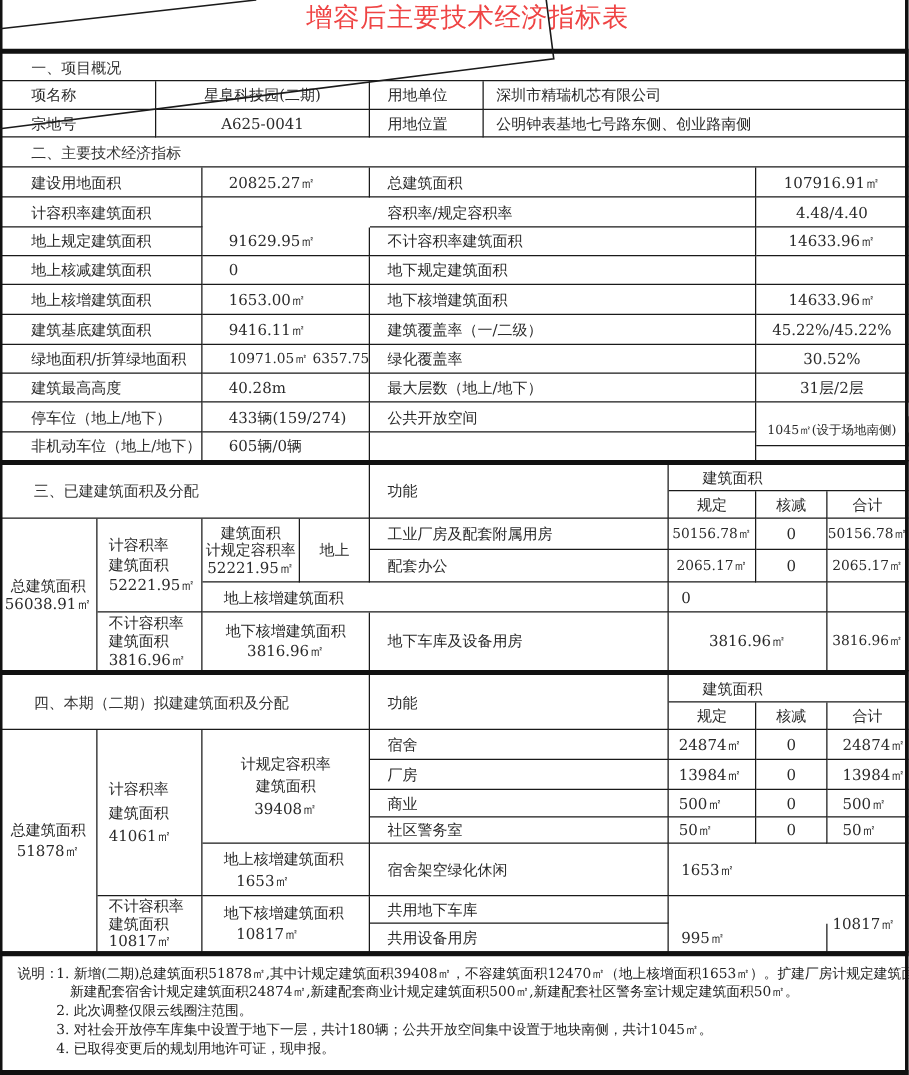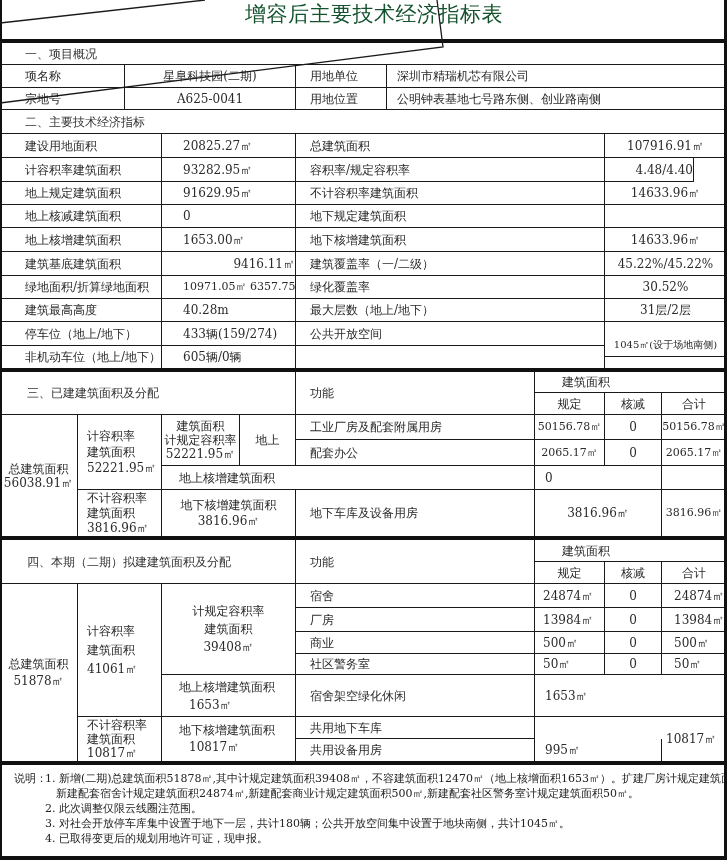--- a/index.html
+++ b/index.html
@@ -13,21 +13,21 @@
   .l { justify-content: flex-start; }
   .ctr { justify-content: center; text-align: center; }
   .col { flex-direction: column; justify-content: center; }
   .col.lft { align-items: flex-start; }
   .col.mid { align-items: center; }
   .col span { display: block; }
   .thick { position: absolute; left: 0; width: 727px; height: 4px; background: #111; }
   .frame-l { position: absolute; left: 0; top: 0; width: 2px; height: 860px; background: #111; }
   .frame-r { position: absolute; left: 724px; top: 0; width: 3px; height: 860px; background: #111; }
   .title-cell { border-bottom: none; border-right: none; }
-  .title-text { position: absolute; left: 245px; top: 7px; font-size: 21px; letter-spacing: 0.5px; color: #14532d; }
+  .title-text { position: absolute; left: 245px; top: 7px; font-size: 21px; letter-spacing: 0.5px; color: #ef4444; }
   .head { font-size: 12px; color: #333; }
   .notes { position: absolute; left: 0; top: 765px; width: 727px; height: 92px; box-sizing: border-box;
            font-size: 11px; line-height: 15px; color: #222; }
   .notes .lbl { position: absolute; left: 14px; top: 6px; }
   .notes .ln { position: absolute; white-space: nowrap; }
   .bottom { position: absolute; left: 0; top: 856px; width: 727px; height: 4px; background: #111; }
   svg.marks { position: absolute; left: 0; top: 0; pointer-events: none; }
 </style>
 </head>
 <body>
@@ -82,27 +82,24 @@
   <div class="c l" style="left:296px;top:134px;width:309px;height:24px;padding-left:14px;">
       <span>总建筑面积</span>
     </div>
   <div class="c ctr" style="left:605px;top:134px;width:122px;height:24px;">
       <span>107916.91㎡</span>
     </div>
 
   <div class="c l" style="left:0;top:158px;width:162px;height:24px;padding-left:25px;">
       <span>计容积率建筑面积</span>
     </div>
-  <div class="c l" style="left:162px;top:158px;width:134px;height:24px;padding-left:21px;">
-      <span>93282.95㎡</span>
-    </div>
   <div class="c l" style="left:296px;top:158px;width:309px;height:24px;padding-left:14px;text-align:center;">
       <span>容积率/规定容积率</span>
     </div>
-  <div class="c ctr" style="left:572px;top:158px;width:122px;height:24px;justify-content:flex-end;">
+  <div class="c ctr" style="left:605px;top:158px;width:122px;height:24px;">
       <span>4.48/4.40</span>
     </div>
 
   <div class="c l" style="left:0;top:182px;width:162px;height:23px;padding-left:25px;">
       <span>地上规定建筑面积</span>
     </div>
   <div class="c l" style="left:162px;top:182px;width:134px;height:23px;padding-left:21px;">
       <span>91629.95㎡</span>
     </div>
   <div class="c l" style="left:296px;top:182px;width:309px;height:23px;padding-left:14px;">
@@ -134,21 +131,21 @@
   <div class="c l" style="left:296px;top:228px;width:309px;height:24px;padding-left:14px;">
       <span>地下核增建筑面积</span>
     </div>
   <div class="c ctr" style="left:605px;top:228px;width:122px;height:24px;">
       <span>14633.96㎡</span>
     </div>
 
   <div class="c l" style="left:0;top:252px;width:162px;height:24px;padding-left:25px;">
       <span>建筑基底建筑面积</span>
     </div>
-  <div class="c l" style="left:162px;top:252px;width:134px;height:24px;padding-left:21px;justify-content:flex-end;">
+  <div class="c l" style="left:162px;top:252px;width:134px;height:24px;padding-left:21px;">
       <span>9416.11㎡</span>
     </div>
   <div class="c l" style="left:296px;top:252px;width:309px;height:24px;padding-left:14px;">
       <span>建筑覆盖率（一/二级）</span>
     </div>
   <div class="c ctr" style="left:605px;top:252px;width:122px;height:24px;">
       <span>45.22%/45.22%</span>
     </div>
 
   <div class="c l" style="left:0;top:276px;width:162px;height:23px;padding-left:25px;">

